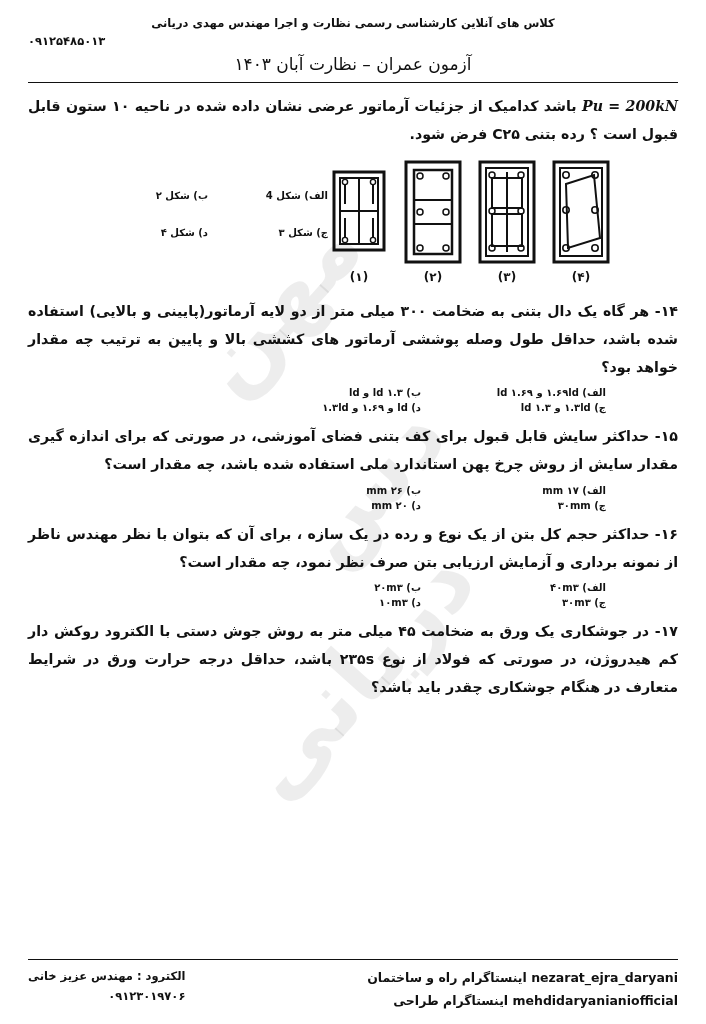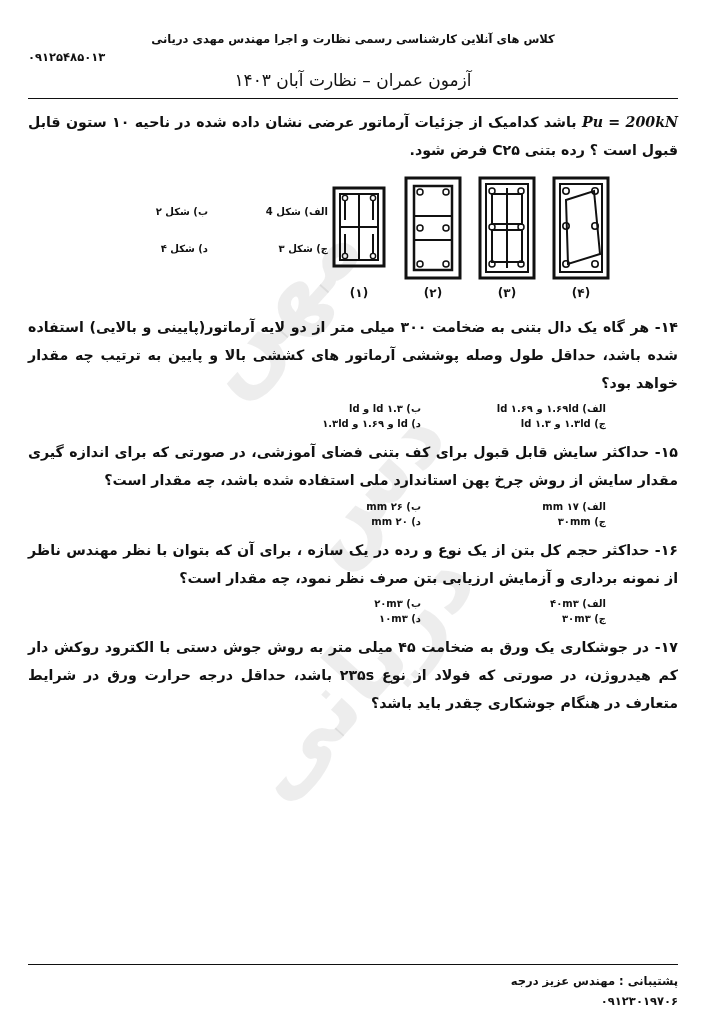--- a/index.html
+++ b/index.html
@@ -43,21 +43,21 @@
   .wm2 { right: 250px; top: 430px; }
   .wm3 { right: 200px; top: 620px; }
 
   .content { position: relative; z-index: 2; }
 
   
   .hdr-line1 {
     text-align: center;
     font-size: 11.5px;
     font-weight: bold;
-    margin: 16px 0 4px 0;
+    margin: 0 0 4px 0;
     letter-spacing: 0;
   }
   .hdr-phone {
     text-align: left;
     direction: ltr;
     font-size: 11.5px;
     font-weight: bold;
     margin: 0 0 2px 0;
     padding-right: 4px;
   }
@@ -334,20 +334,30 @@
 
     <div class="q">
       <p class="q-text">۱۷- در جوشکاری یک ورق به ضخامت ۴۵ میلی متر به روش جوش دستی با الکترود روکش دار کم هیدروژن، در صورتی که فولاد از نوع ۲۳۵s باشد، حداقل درجه حرارت ورق در شرایط متعارف در هنگام جوشکاری چقدر باید  باشد؟</p>
     </div>
 
   </div>
 
   <div class="footer">
     <hr class="rule-bottom">
     <div class="footer-inner">
+      <div class="foot-left">
+        <div>
+          <span class="ltr">nezarat_ejra_daryani</span>
+          <span>اینستاگرام راه و ساختمان</span>
+        </div>
+        <div>
+          <span class="ltr">mehdidaryanianiofficial</span>
+          <span>اینستاگرام طراحی</span>
+        </div>
+      </div>
       <div class="foot-right">
-        <div>پشتیبانی : مهندس عزیز درجه</div>
+        <div>الکترود : مهندس عزیز خانی</div>
         <div>۰۹۱۲۳۰۱۹۷۰۶</div>
       </div>
     </div>
   </div>
 
 </div>
 
 </body></html>

